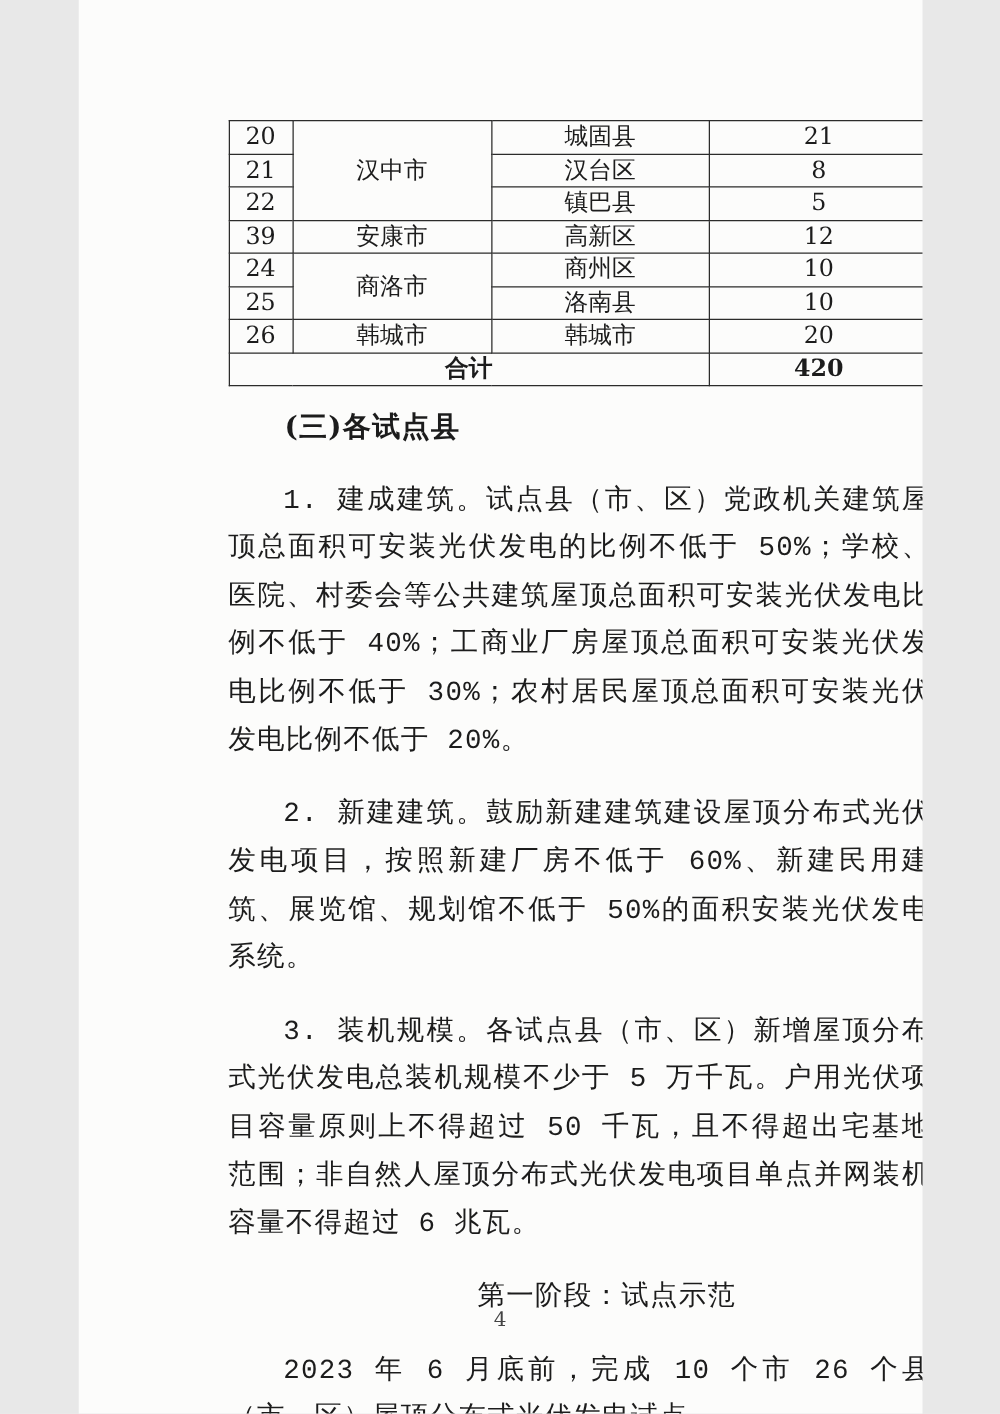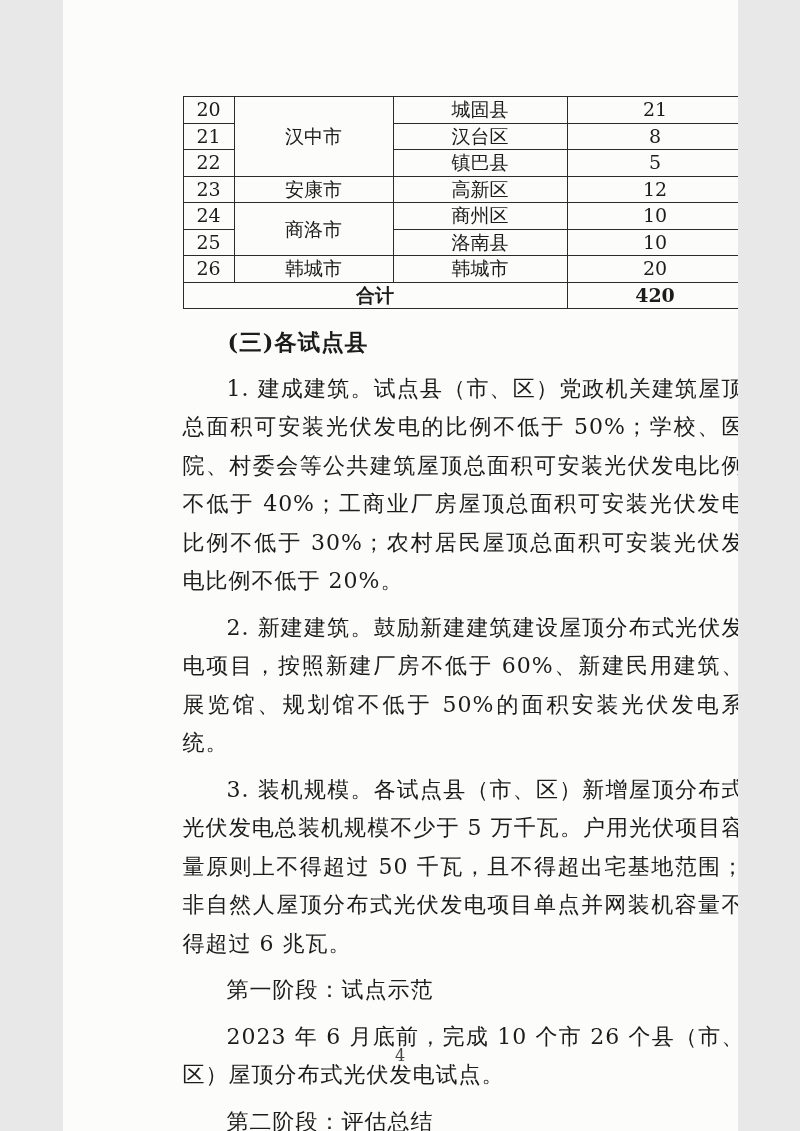--- a/index.html
+++ b/index.html
@@ -45,30 +45,31 @@
   
   .doc-body {
     margin-top: 14px;
     font-size: 22px;
     line-height: 38.5px;
     text-align: justify;
     letter-spacing: 1px;
   }
   .doc-body p {
     text-indent: 2em;
-    margin-top: 8px;
+    margin-top: 20px;
+    font-family: Liberation Mono, monospace;
   }
   .sec-heading {
     font-weight: bold;
     text-indent: 2em;
     font-size: 22.5px;
     margin-top: 3px;
     letter-spacing: 1px;
   }
-  .stage-line { text-align: left; }
+  .stage-line { text-align: center; }
 
   .page-number {
     position: absolute;
     left: 0;
     right: 0;
     bottom: 66px;
     text-align: center;
     font-size: 16px;
     color: #444;
   }
@@ -97,21 +98,21 @@
           <td>21</td>
           <td>汉台区</td>
           <td>8</td>
         </tr>
         <tr>
           <td>22</td>
           <td>镇巴县</td>
           <td>5</td>
         </tr>
         <tr>
-          <td>23</td>
+          <td>39</td>
           <td>安康市</td>
           <td>高新区</td>
           <td>12</td>
         </tr>
         <tr>
           <td>24</td>
           <td rowspan="2">商洛市</td>
           <td>商州区</td>
           <td>10</td>
         </tr>

